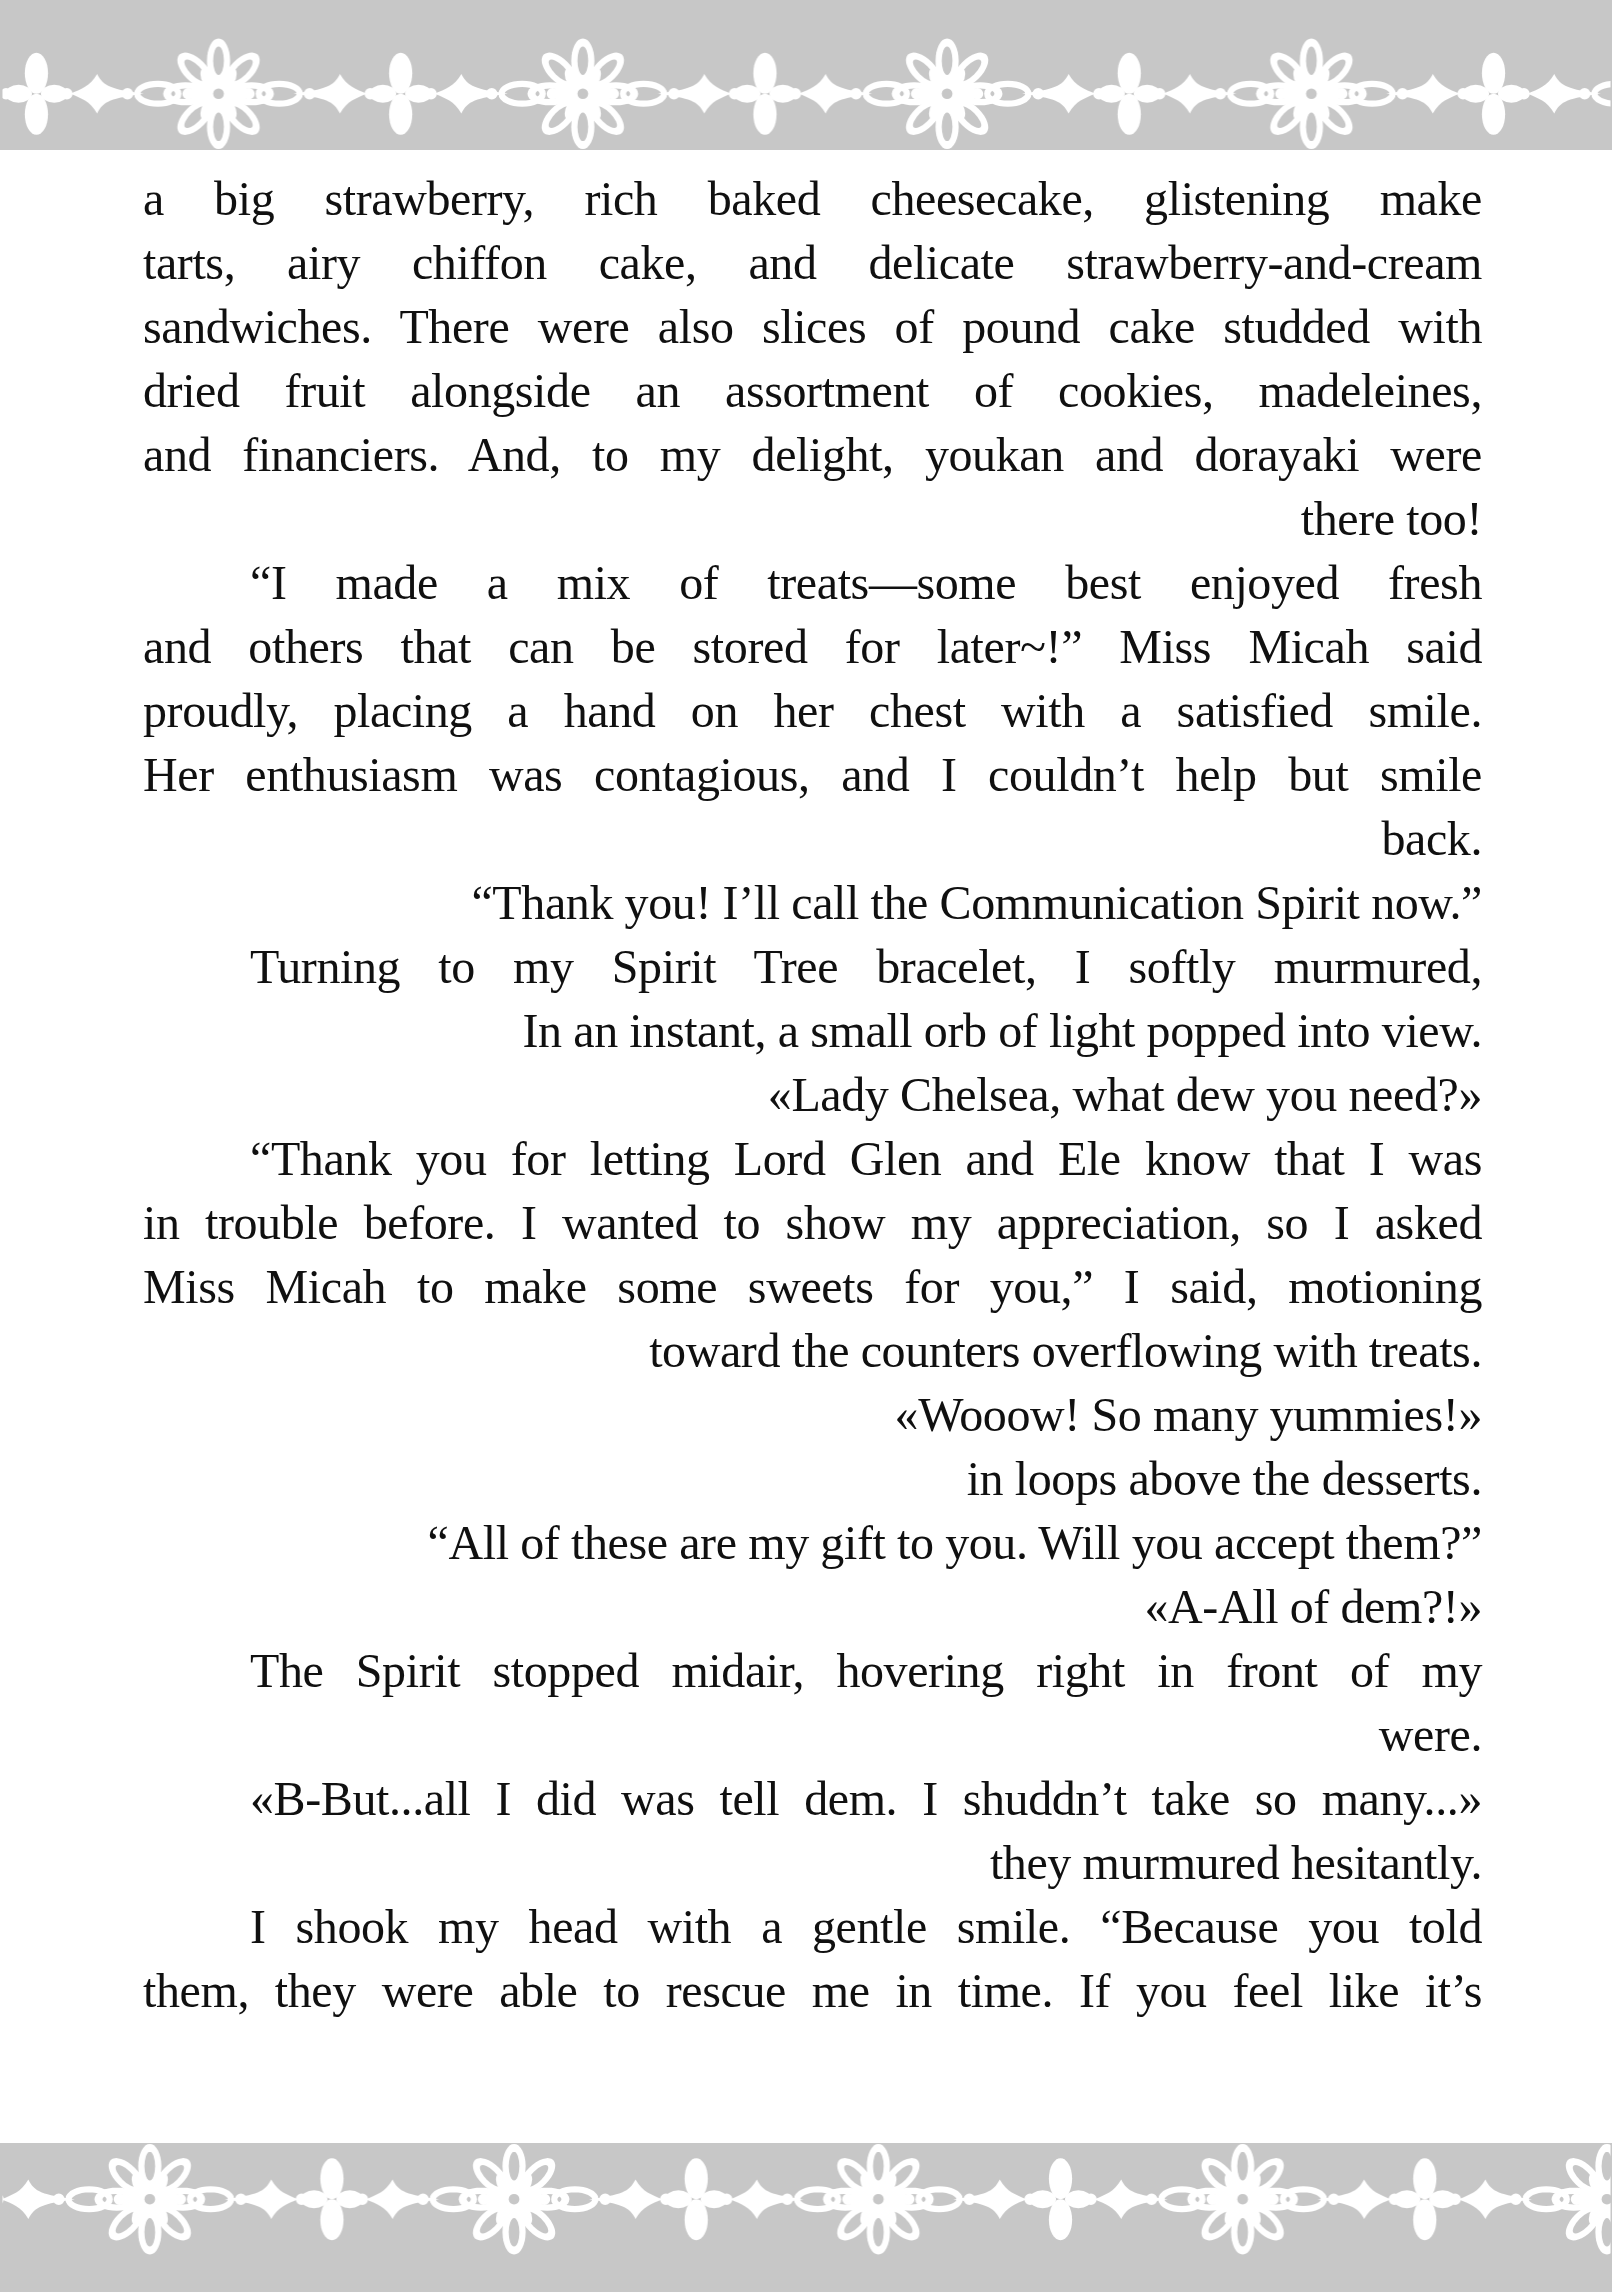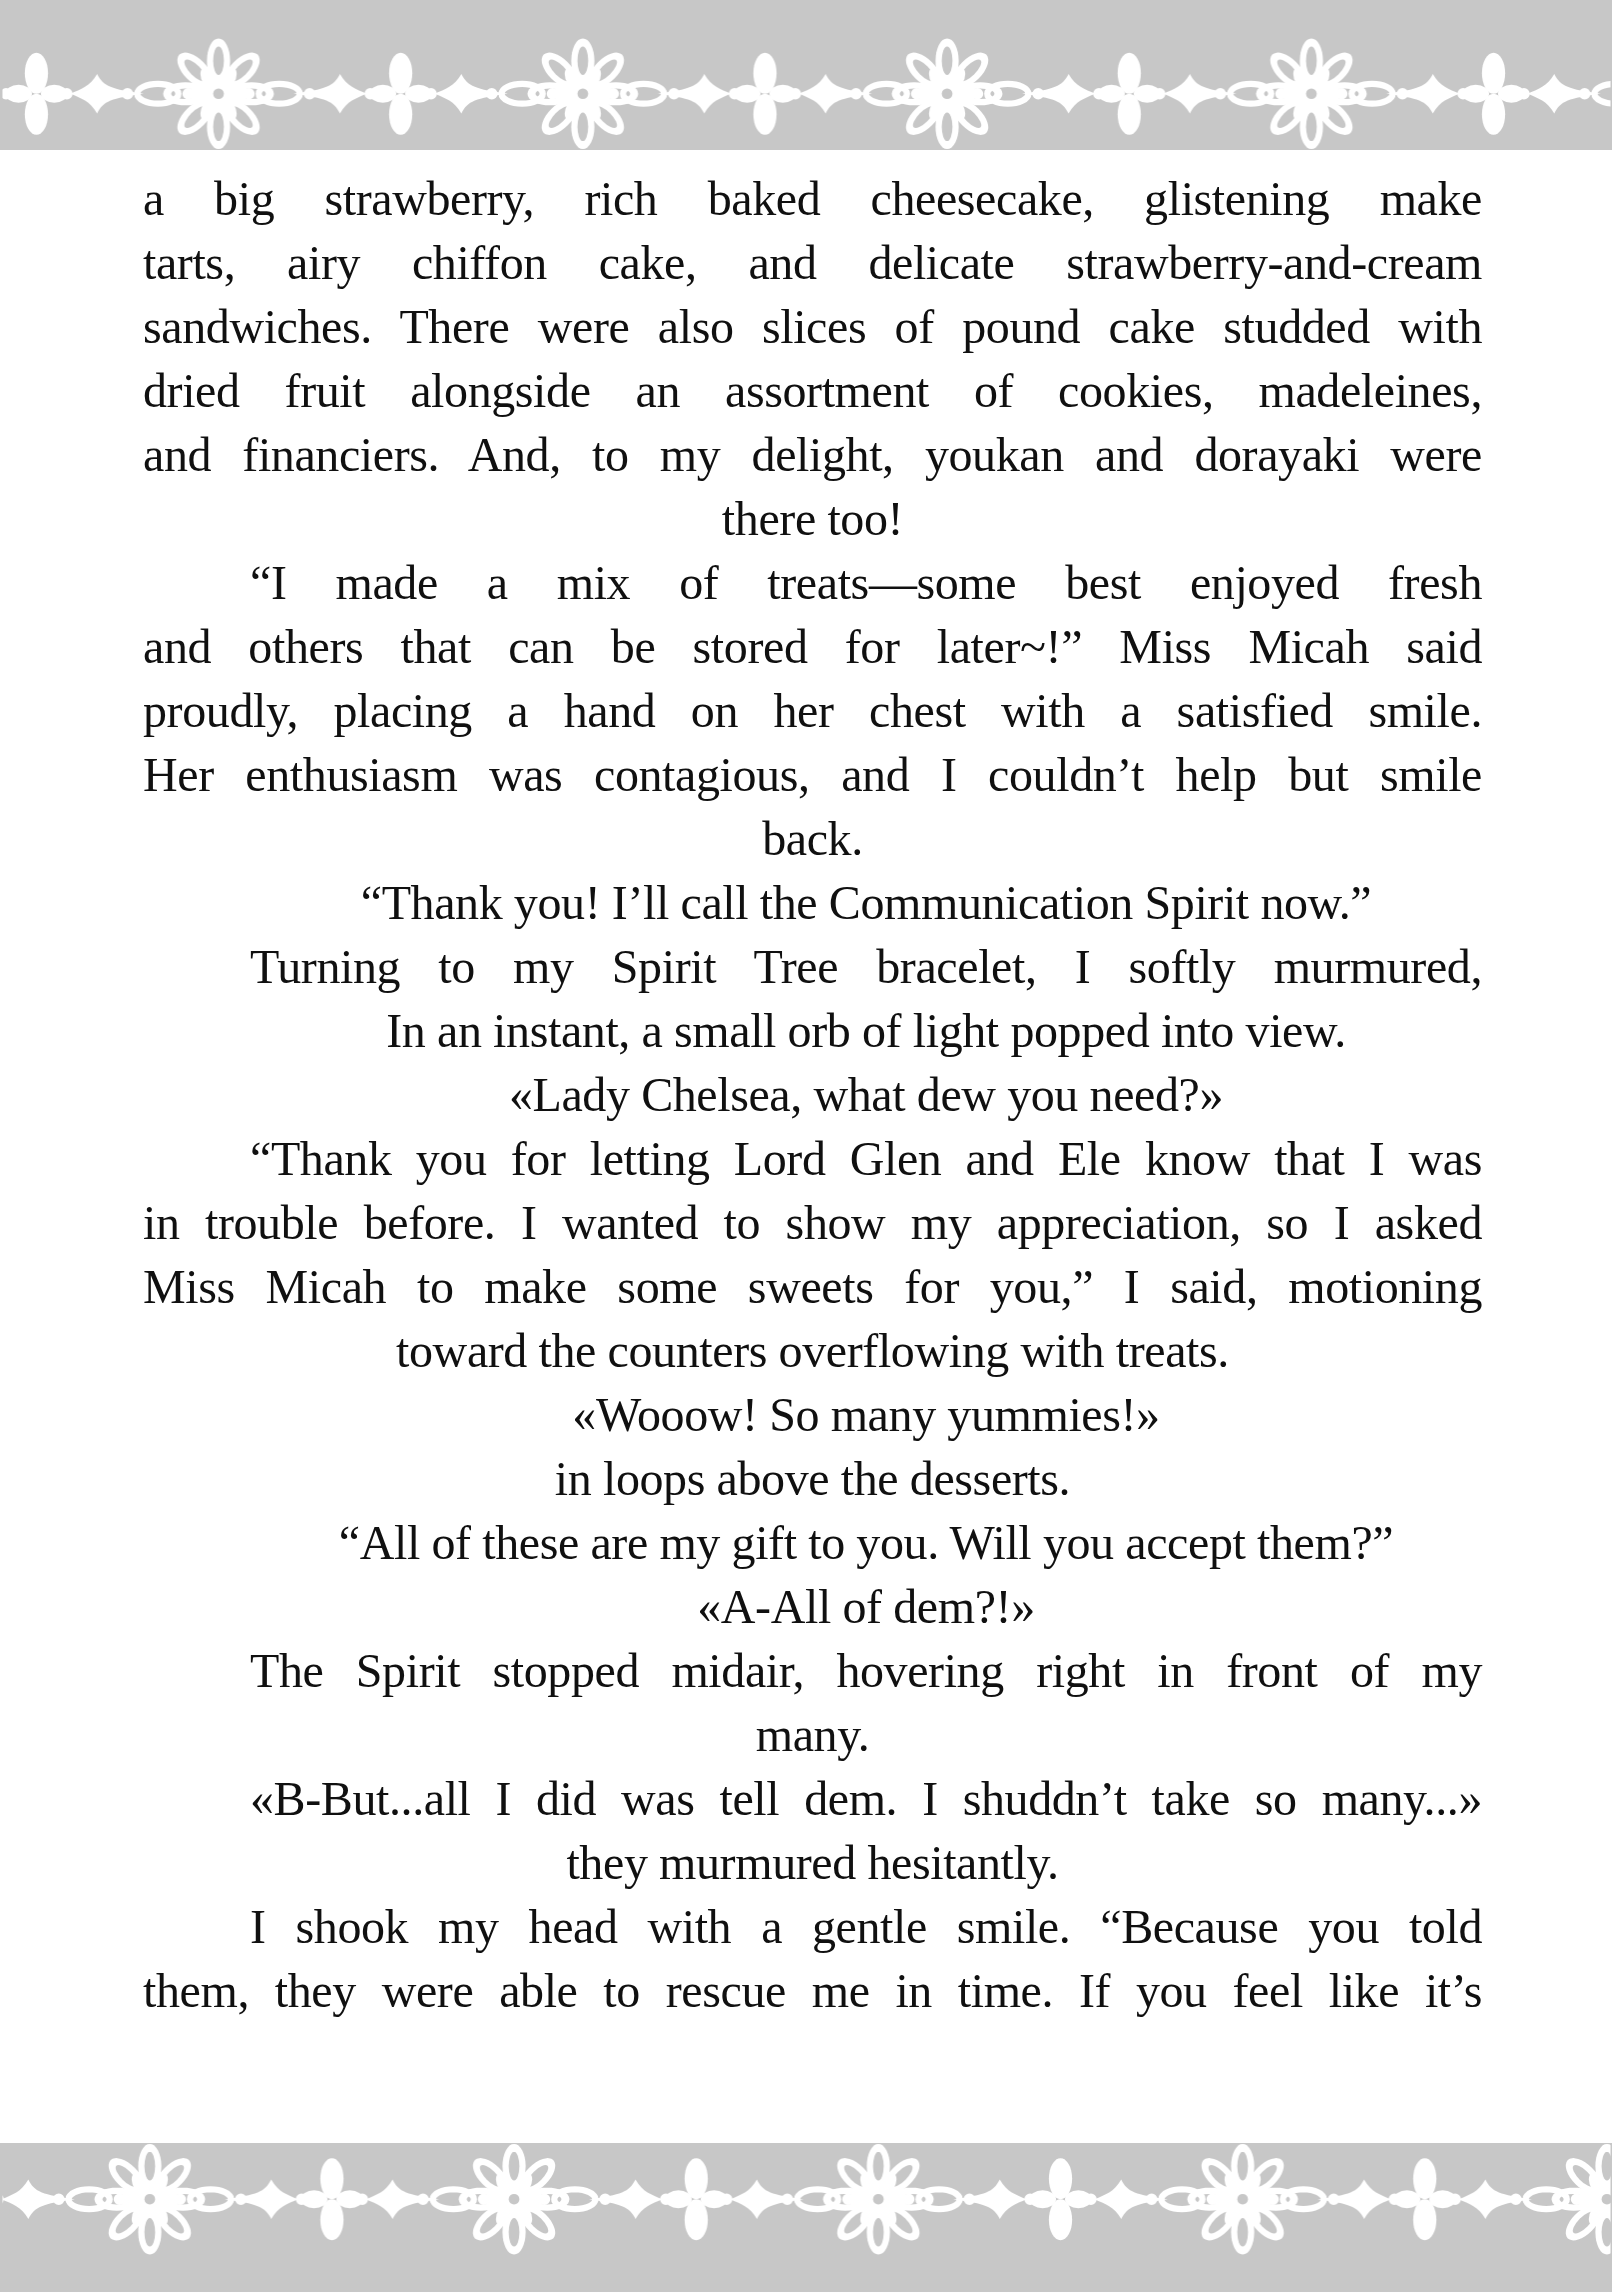--- a/index.html
+++ b/index.html
@@ -30,21 +30,21 @@
   .text-block{
     position:absolute;
     left:143px;top:167px;
     width:1339px;
     color:var(--ink);
     font-size:48px;
     line-height:64px;
     letter-spacing:-0.4px;
   }
   .line{
-    text-align:center;
+    text-align:right;
     white-space:normal;
   }
   .line.justify{
     text-align:justify;
     text-align-last:justify;
   }
   .line.indent{
     padding-left:107px;
     font-family:Liberation Serif, serif;
   }
@@ -164,21 +164,21 @@
       <div class="line indent">«Lady Chelsea, what dew you need?»</div>
       <div class="line justify indent">“Thank you for letting Lord Glen and Ele know that I was</div>
       <div class="line justify">in trouble before. I wanted to show my appreciation, so I asked</div>
       <div class="line justify">Miss Micah to make some sweets for you,” I said, motioning</div>
       <div class="line">toward the counters overflowing with treats.</div>
       <div class="line indent">«Wooow! So many yummies!»</div>
       <div class="line">in loops above the desserts.</div>
       <div class="line indent">“All of these are my gift to you. Will you accept them?”</div>
       <div class="line indent">«A-All of dem?!»</div>
       <div class="line justify indent">The Spirit stopped midair, hovering right in front of my</div>
-      <div class="line">many.</div>
+      <div class="line">were.</div>
       <div class="line justify indent">«B-But...all I did was tell dem. I shuddn’t take so many...»</div>
       <div class="line">they murmured hesitantly.</div>
       <div class="line justify indent">I shook my head with a gentle smile. “Because you told</div>
       <div class="line justify">them, they were able to rescue me in time. If you feel like it’s</div>
     </main>
 
   <div class="band bottom">
     <svg width="1613" height="150" viewBox="0 0 1801 168">
       <rect width="1801" height="168" fill="url(#ornBot)"></rect>
     </svg>

